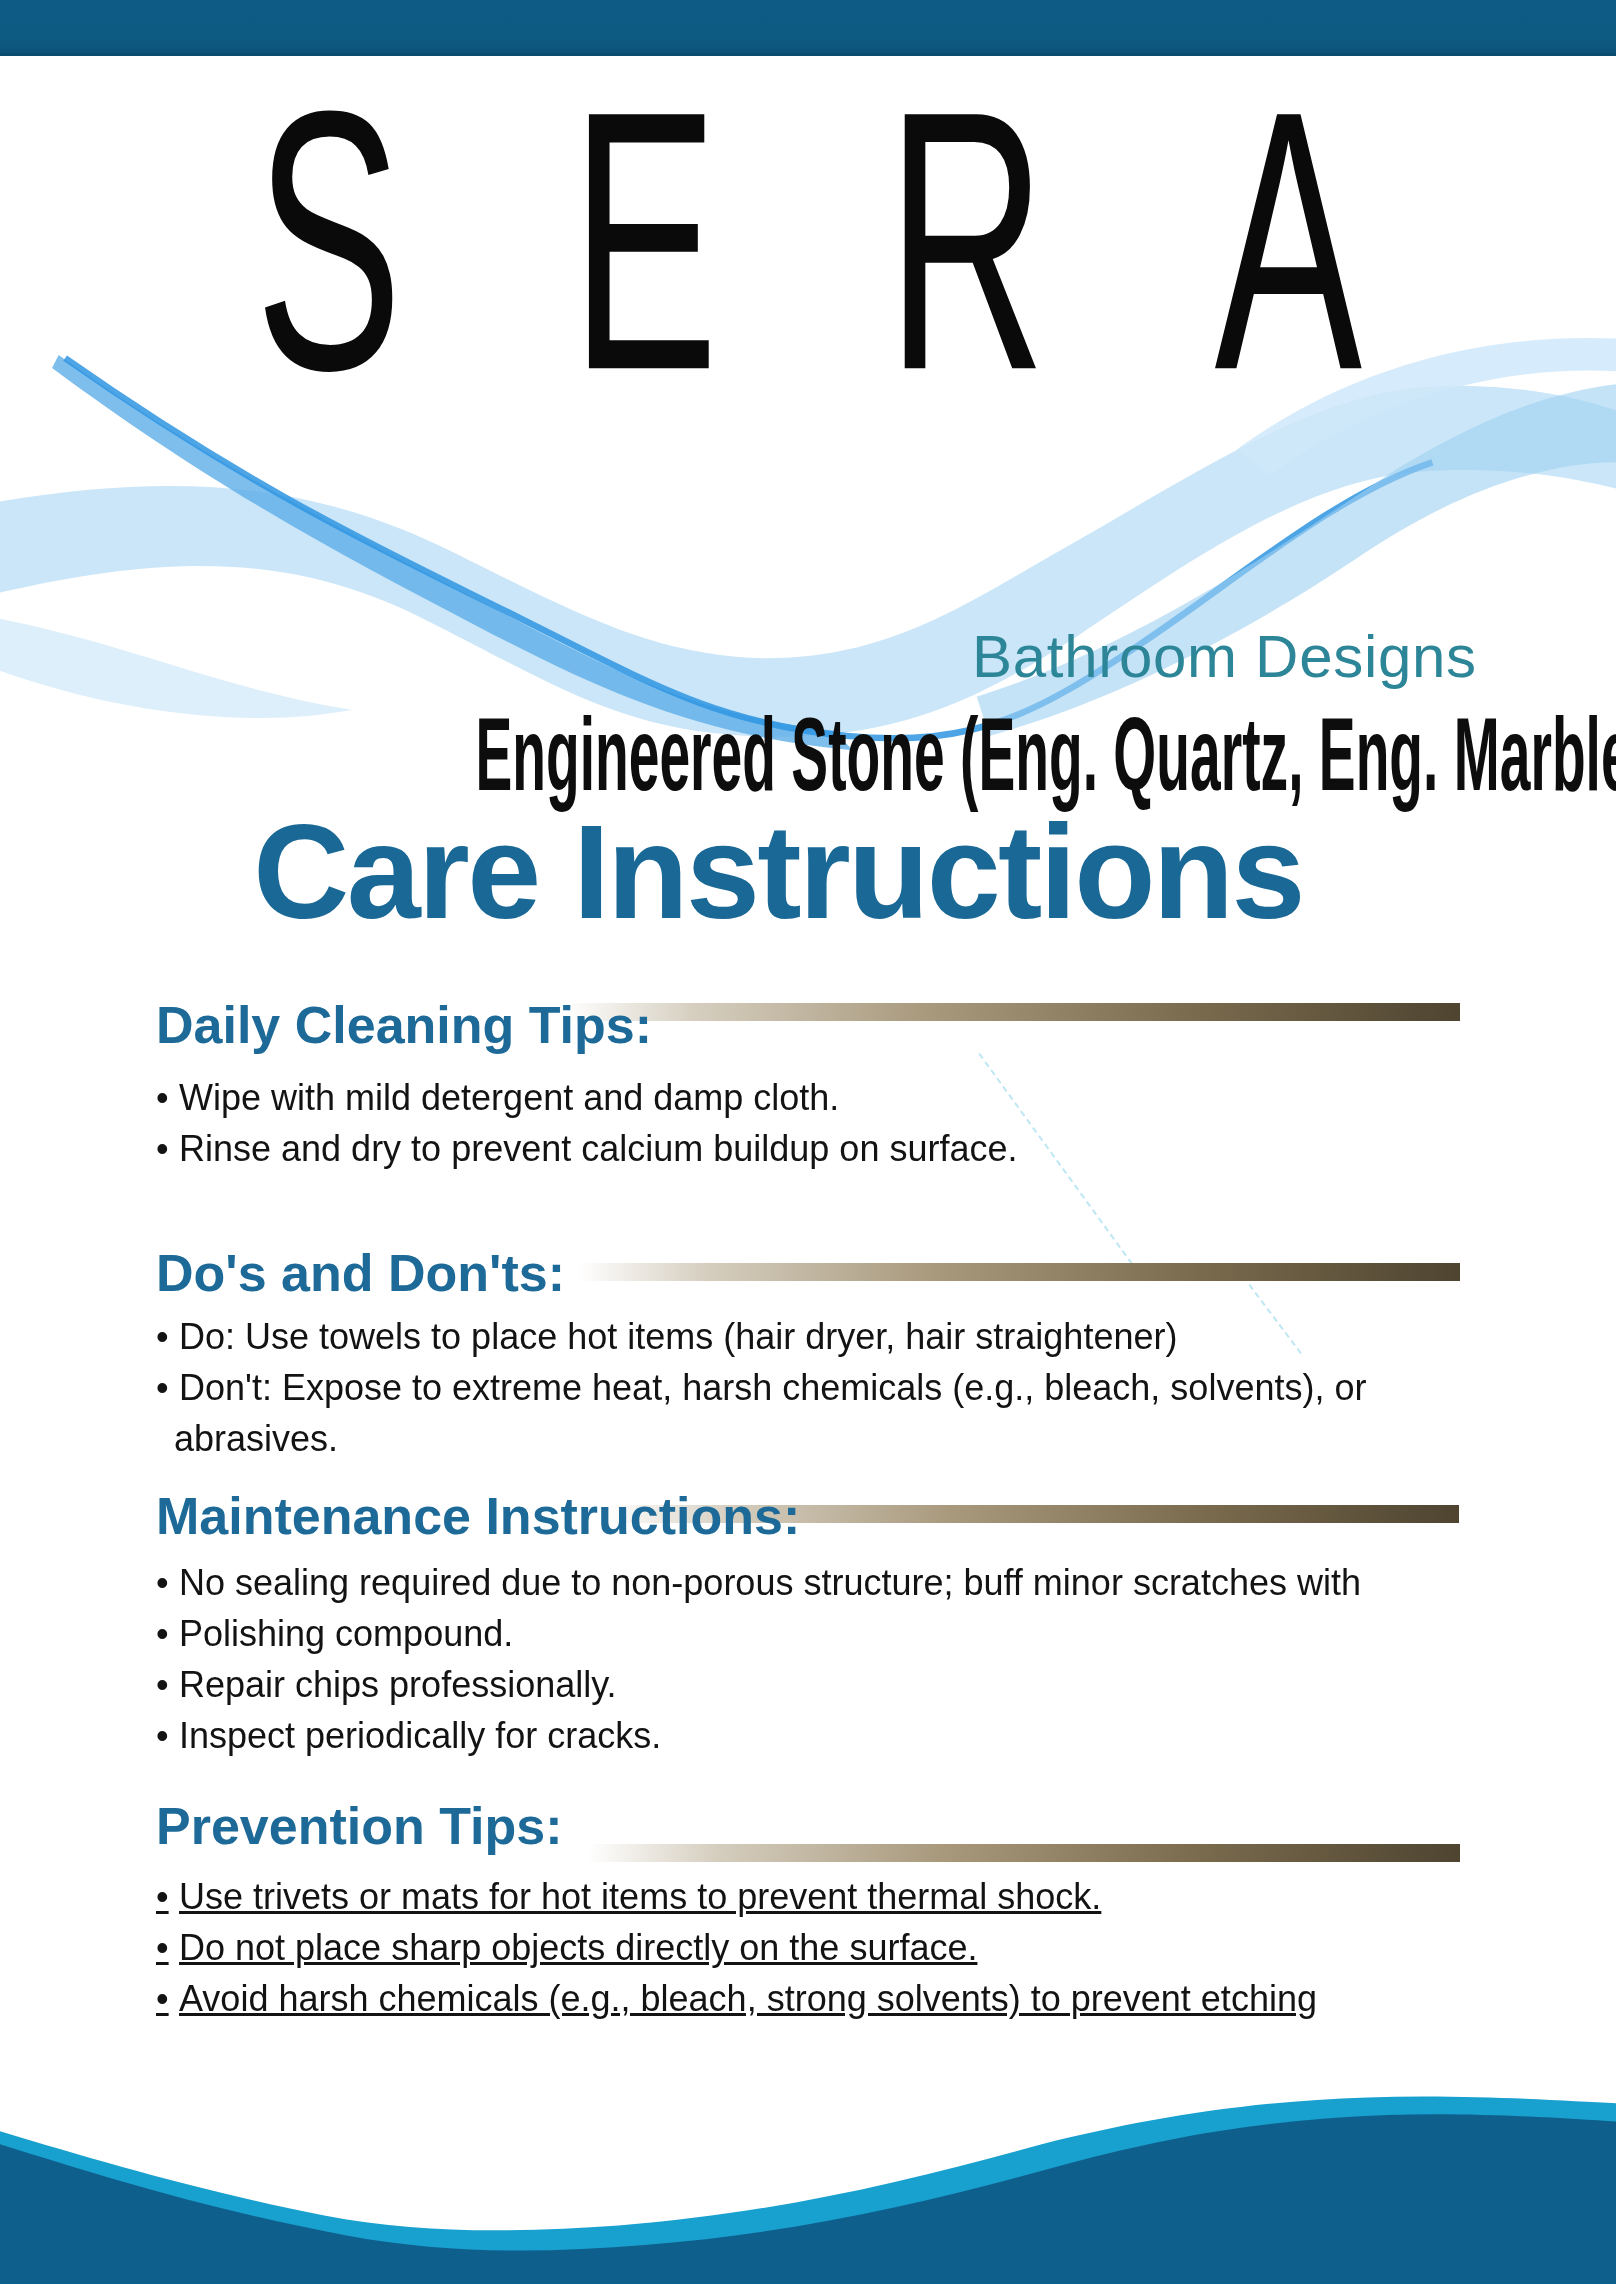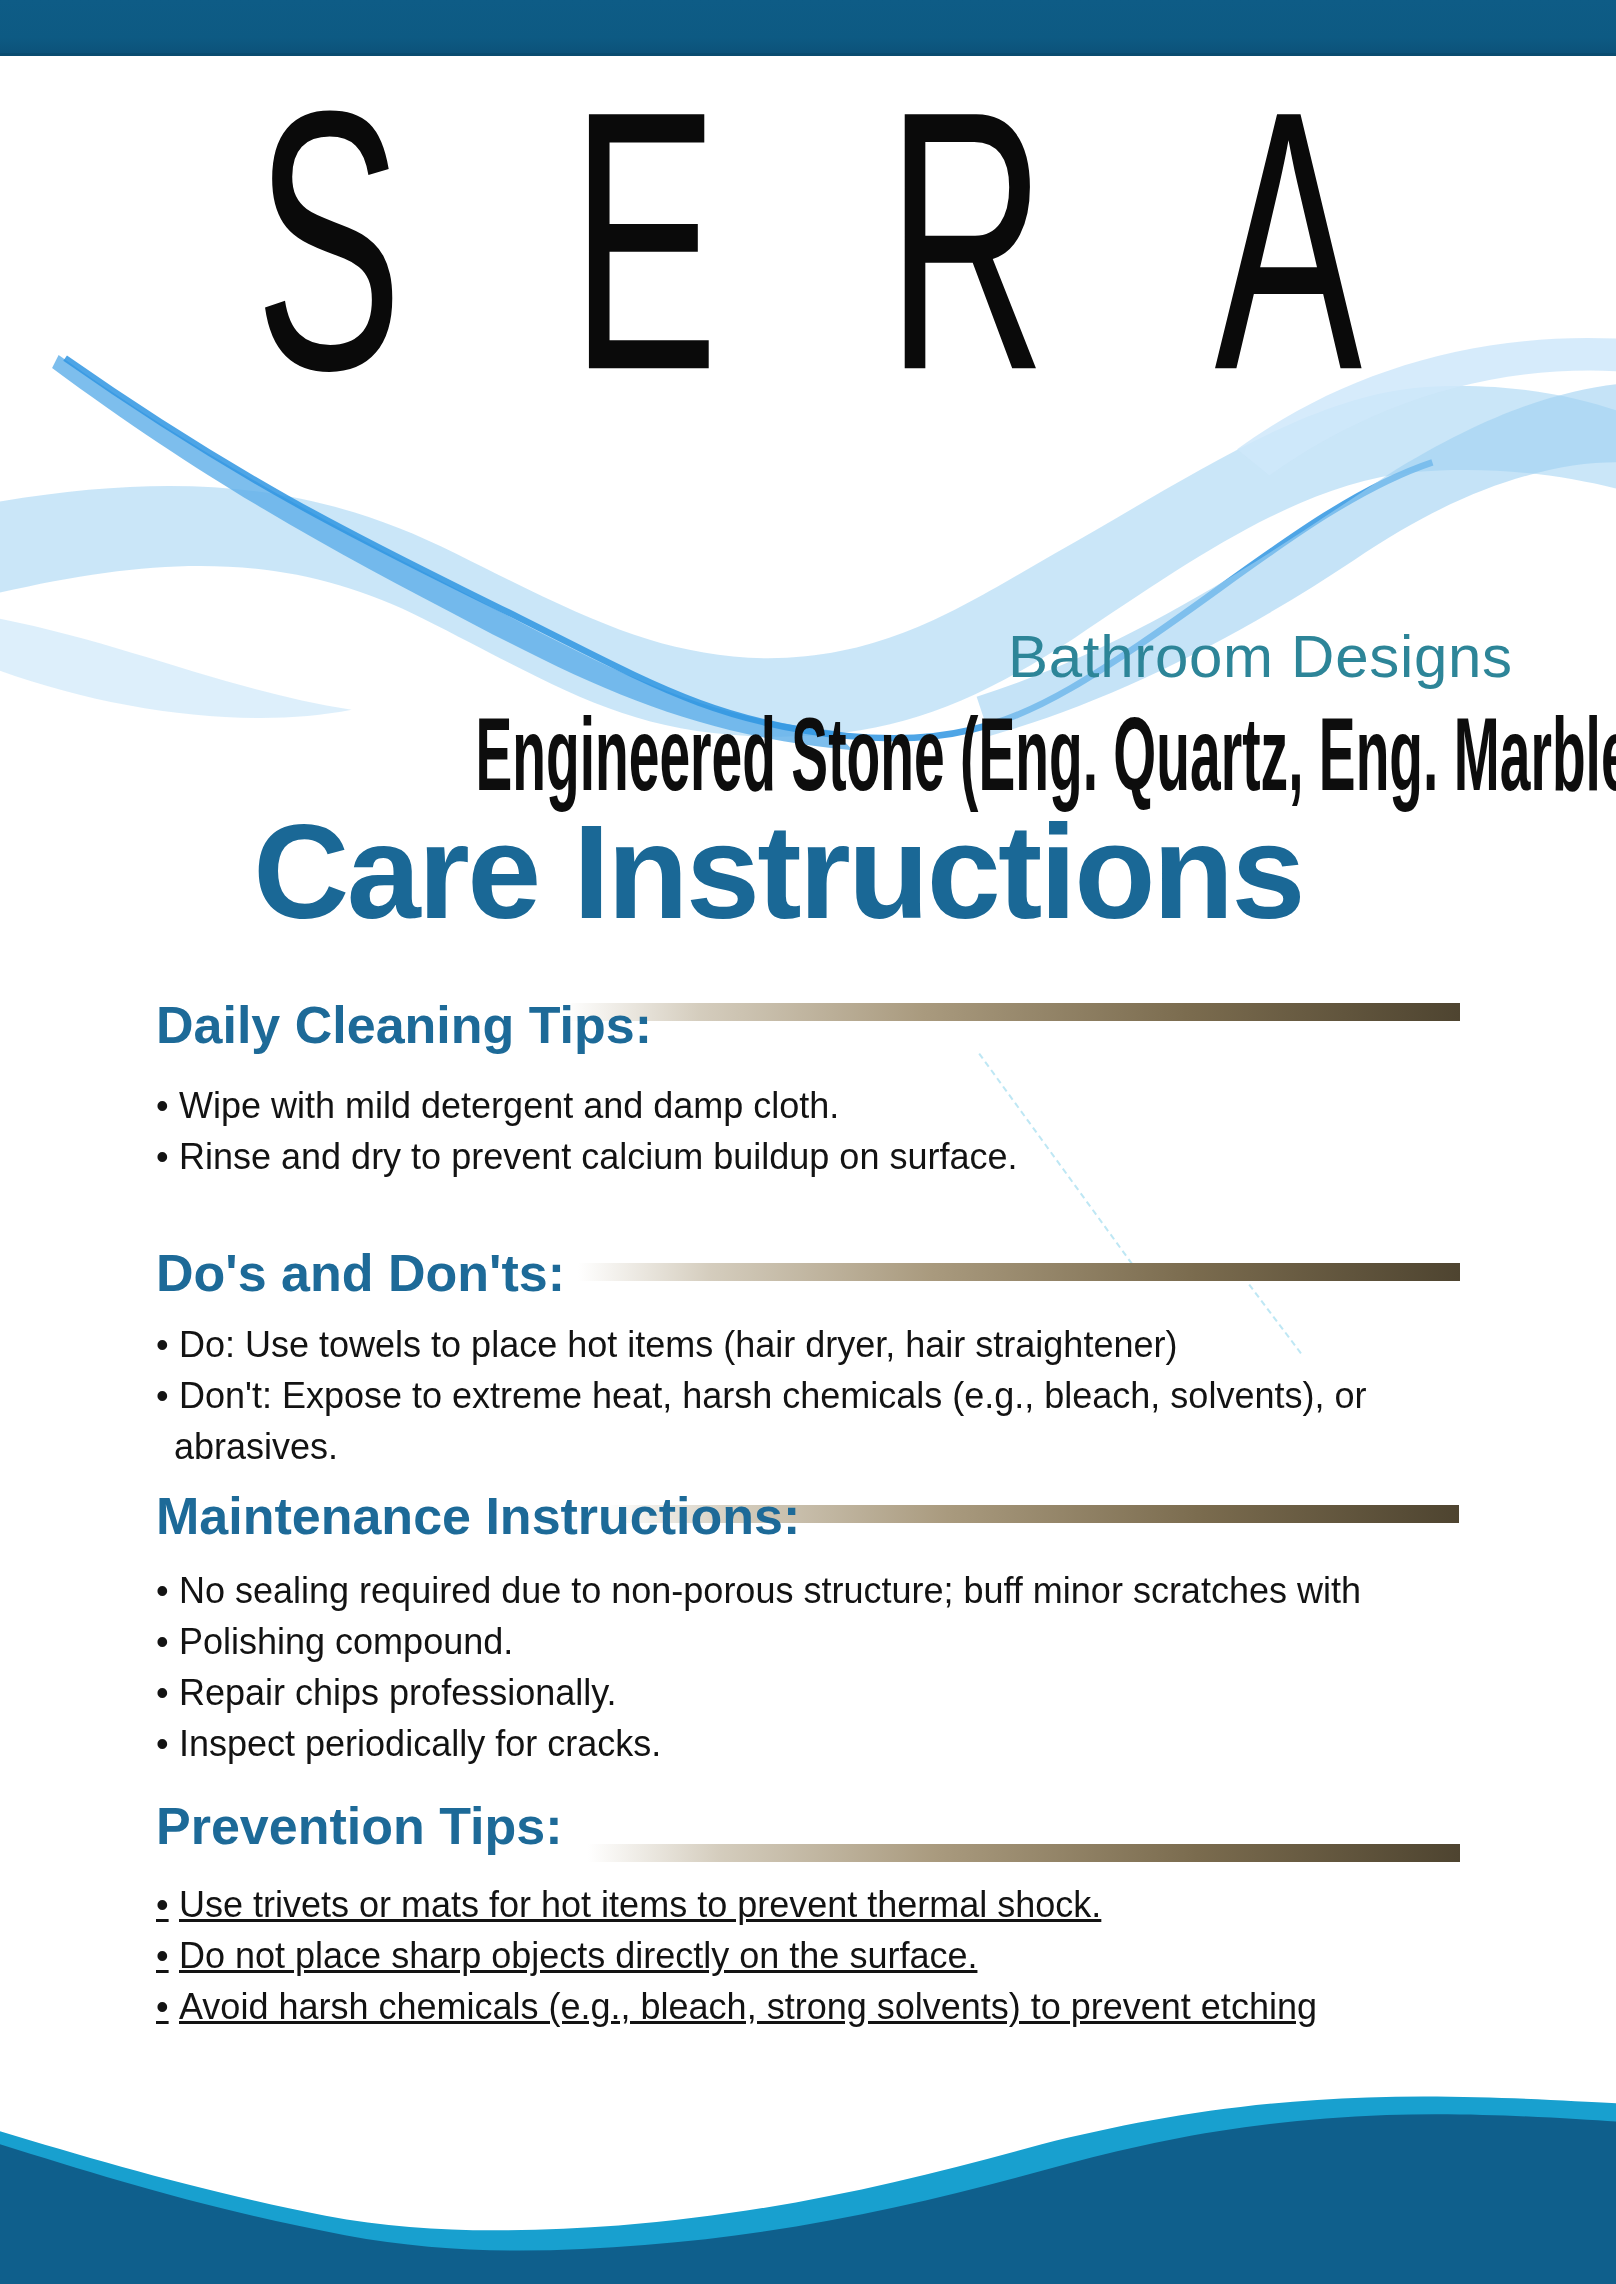--- a/index.html
+++ b/index.html
@@ -27,21 +27,21 @@
 
   
   .wave-svg { position:absolute; left:0; top:280px; width:1616px; height:521px; z-index:2; }
 
   
   .artifact { position:absolute; border-top:2px dashed rgba(125,208,234,0.5); z-index:1; }
   .art1 { left:980px; top:1053px; width:260px; transform:rotate(54deg); transform-origin:left top; }
   .art2 { left:1250px; top:1284px; width:86px; transform:rotate(53deg); transform-origin:left top; }
 
   .tagline {
-    position:absolute; left:1008px; top:624px; z-index:3;
+    position:absolute; left:972px; top:624px; z-index:3;
     font-size:60px; line-height:1.1; color:#2d8598; letter-spacing:0.7px;
   }
 
   .subtitle {
     position:absolute; left:0; top:703px; width:1616px; text-align:center; z-index:3;
   }
   .subtitle .inner {
     display:inline-block; font-size:92px; font-weight:700; color:#0d0d0d;
     line-height:1; transform:scale(0.6,1.12); transform-origin:center top;
     white-space:nowrap;
@@ -62,21 +62,21 @@
   .bar2 { left:578px;  top:1263px; width:882px; }
   .bar3 { left:607px;  top:1505px; width:852px; }
   .bar4 { left:588px;  top:1844px; width:872px; }
 
   .sec-h {
     position:absolute; left:156px; z-index:2; font-size:52px; font-weight:700;
     color:#1d6a98; line-height:1; white-space:nowrap;
   }
   .h1 { top:999px; } .h2 { top:1247px; } .h3 { top:1490px; } .h4 { top:1800px;text-align:center; }
 
-  .list { position:absolute; left:156px; z-index:2; font-size:36px; color:#131313;margin-top:8px; }
+  .list { position:absolute; left:156px; z-index:2; font-size:36px; color:#131313; }
   .l1 { top:1076px; } .l2 { top:1315px; } .l3 { top:1561px; } .l4 { top:1875px;text-decoration:underline; }
   .row { height:51px; white-space:nowrap; line-height:1.2; }
   .dot { margin-right:10.4px; }
   .indent { padding-left:18px; }
 
   .footer-svg { position:absolute; left:0; top:2011px; width:1616px; height:273px; z-index:4; }
 </style>
 </head>
 <body>
 

